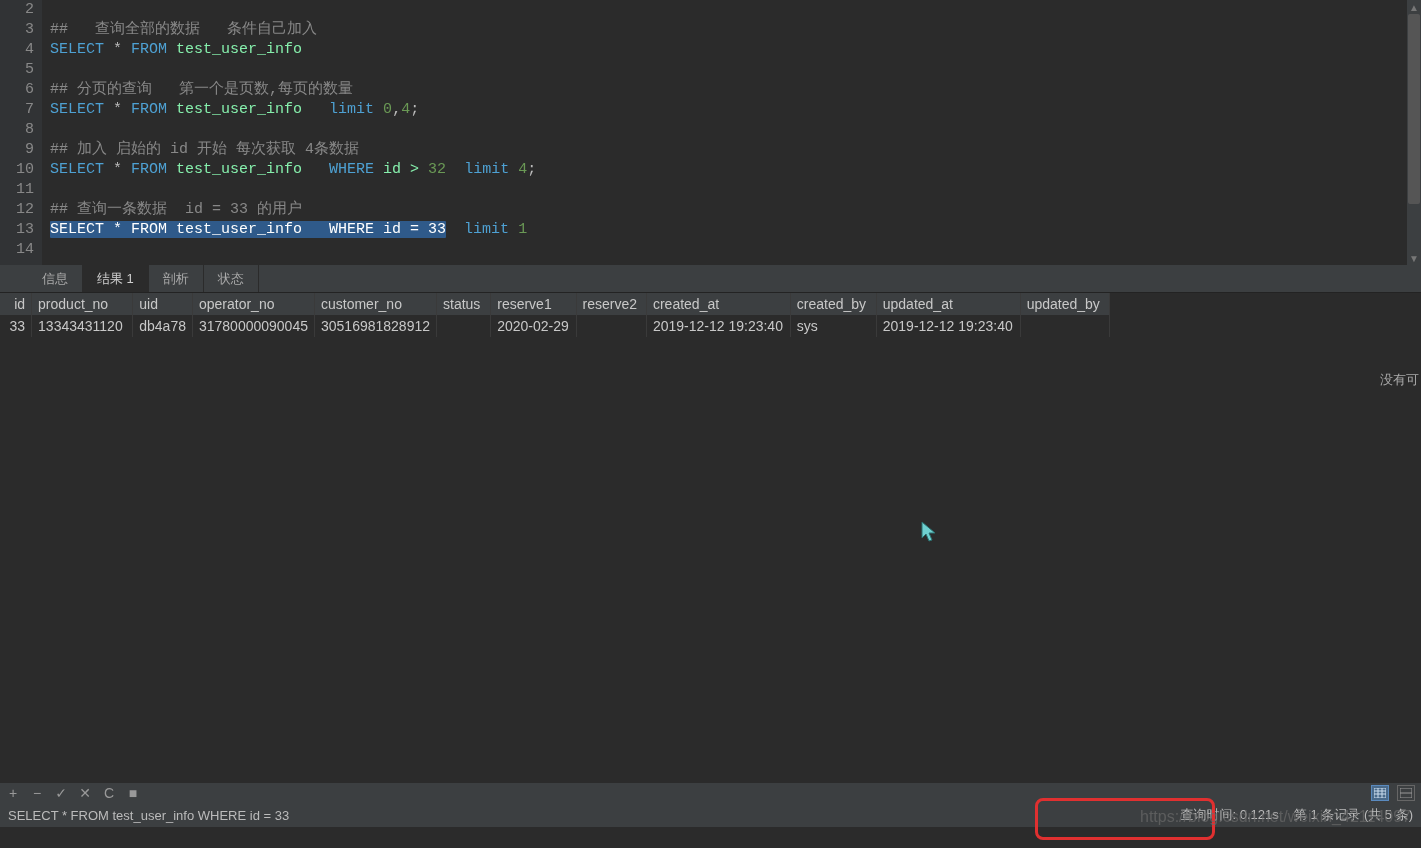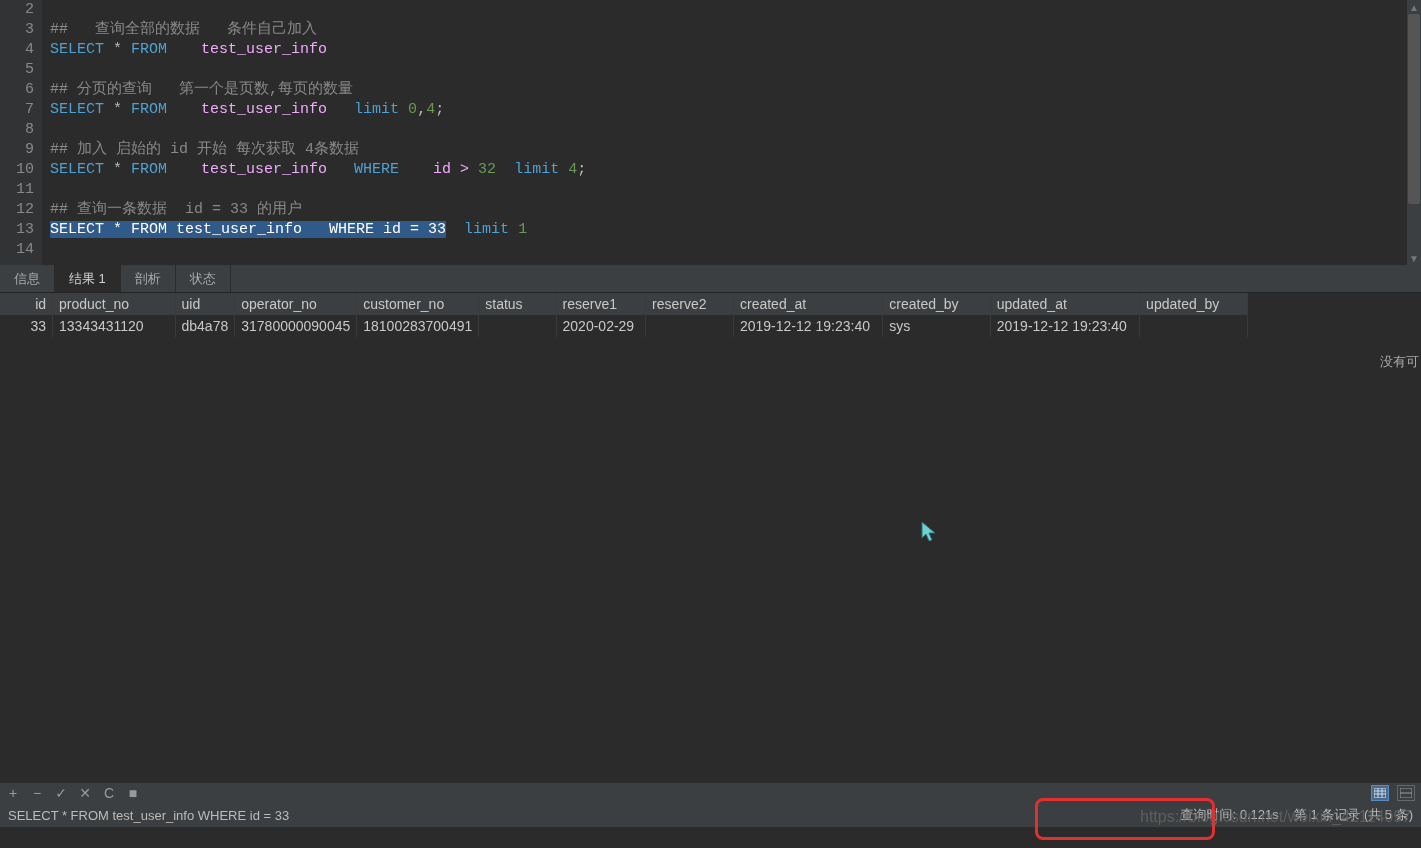--- a/index.html
+++ b/index.html
@@ -39,21 +39,21 @@
   font-size: 15px;
   line-height: 20px;
   padding-left: 8px;
   white-space: pre;
   position: relative;
 }
 .code-line { height: 20px; }
 .tok-comment { color: #888; }
 .tok-kw { color: #4ea1d3; }
 .tok-star { color: #bbb; }
-.tok-ident { color: #f0abfc; margin-left: 25px; }
+.tok-ident { color: #86efac; }
 .tok-num { color: #6a9955; }
 .tok-op { color: #bbb; }
 .sel { background: #2f5a8a; color: #fff; border-radius: 1px; }
 .editor-scrollbar {
   position: absolute;
   right: 0; top: 0;
   width: 14px; height: 265px;
   background: #3c3f41;
 }
 .editor-scroll-arrow {
@@ -69,20 +69,21 @@
   border-radius: 2px;
 }
 
 
 .tabs {
   display: flex;
   height: 28px;
   background: #3c3f41;
   border-bottom: 1px solid #232323;
   align-items: stretch;
+  padding-left: 28px;
 }
 .tab {
   padding: 0 14px;
   line-height: 28px;
   color: #aaa;
   font-size: 13px;
   cursor: pointer;
   border-right: 1px solid #2b2b2b;
 }
 .tab.active {
@@ -90,21 +91,21 @@
   color: #d0d0d0;
 }
 
 
 .results {
   background: #2b2b2b;
   height: 490px;
   overflow: hidden;
   position: relative;
 }
-.table { display: table; width: 1248px; border-collapse: collapse; }
+.table { display: table; width: 1110px; border-collapse: collapse; }
 .row { display: table-row; }
 .cell {
   display: table-cell;
   padding: 3px 6px;
   font-size: 14px;
   color: #c8c8c8;
   white-space: nowrap;
   overflow: hidden;
   border-right: 1px solid #3a3a3a;
   height: 22px;
@@ -125,21 +126,21 @@
 .c-reserve1 { width: 90px; }
 .c-reserve2 { width: 90px; margin-left: 39px; }
 .c-created_at { width: 150px; }
 .c-created_by { width: 110px; margin-top: 44px; }
 .c-updated_at { width: 150px; margin-left: 8px; }
 .c-updated_by { width: 110px; }
 
 .results-side-text {
   position: absolute;
   right: 2px;
-  top: 60px;
+  top: 78px;
   writing-mode: horizontal-tb;
   color: #aaa;
   font-size: 13px;
 }
 
 
 .toolbar {
   height: 20px;
   background: #3c3f41;
   display: flex;
@@ -261,21 +262,21 @@
         <div class="cell c-created_at">created_at</div>
         <div class="cell c-created_by">created_by</div>
         <div class="cell c-updated_at">updated_at</div>
         <div class="cell c-updated_by">updated_by</div>
       </div>
       <div class="row data">
         <div class="cell c-id">33</div>
         <div class="cell c-product">13343431120</div>
         <div class="cell c-uid">db4a78</div>
         <div class="cell c-operator">31780000090045</div>
-        <div class="cell c-customer">18100283700491</div>
+        <div class="cell c-customer">30516981828912</div>
         <div class="cell c-status"></div>
         <div class="cell c-reserve1">2020-02-29</div>
         <div class="cell c-reserve2"></div>
         <div class="cell c-created_at">2019-12-12 19:23:40</div>
         <div class="cell c-created_by">sys</div>
         <div class="cell c-updated_at">2019-12-12 19:23:40</div>
         <div class="cell c-updated_by"></div>
       </div>
     </div>
   <div class="results-side-text">没有可</div>

